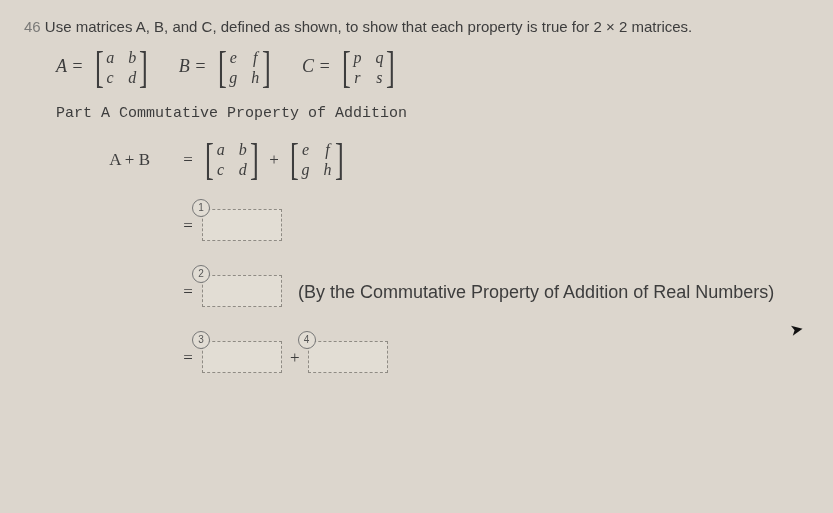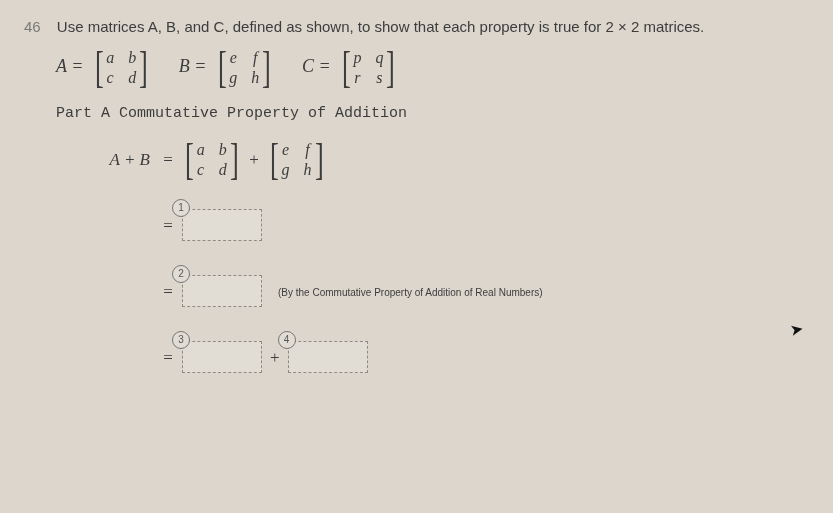--- a/index.html
+++ b/index.html
@@ -9,21 +9,21 @@
     height: 513px;
     box-sizing: border-box;
     background: #dcd6cd;
     font-family: Arial, Helvetica, sans-serif;
     color: #3d3d3d;
     font-size: 15px;
     position: relative;
   }
   .qnum {
     color: #7a7a78;
-    margin-right: 12px;
+    margin-right: 0;
   }
   .prompt-line {
     margin-bottom: 14px;
   }
   .matrices-row {
     display: flex;
     align-items: center;
     gap: 28px;
     margin: 0 0 18px 32px;
   }
@@ -62,25 +62,24 @@
   }
   .step-row {
     display: flex;
     align-items: center;
     margin-left: 56px;
     margin-bottom: 18px;
     min-height: 48px;
   }
   .lhs {
     font-family: "Times New Roman", serif;
-    font-style: italic;
     font-size: 17px;
     width: 70px;
     text-align: right;
-    margin-right: 4px;
+    margin-right: 24px;
   }
   .eq-sign {
     font-family: "Times New Roman", serif;
     font-size: 17px;
     margin: 0 8px;
     width: 12px;
     text-align: center;
   }
   .plus {
     font-family: "Times New Roman", serif;
@@ -108,21 +107,21 @@
   }
   .blank {
     width: 78px;
     height: 30px;
     border: 1px dashed #8f8b84;
     background: #e2ddd4;
     display: inline-block;
   }
   .explain {
     margin-left: 16px;
-    font-size: 10px;
+    font-size: 18px;
   }
   .cursor {
     position: absolute;
     right: 30px;
     top: 320px;
     font-size: 16px;
     color: #111;
     transform: rotate(-10deg);
   }
 </style>

